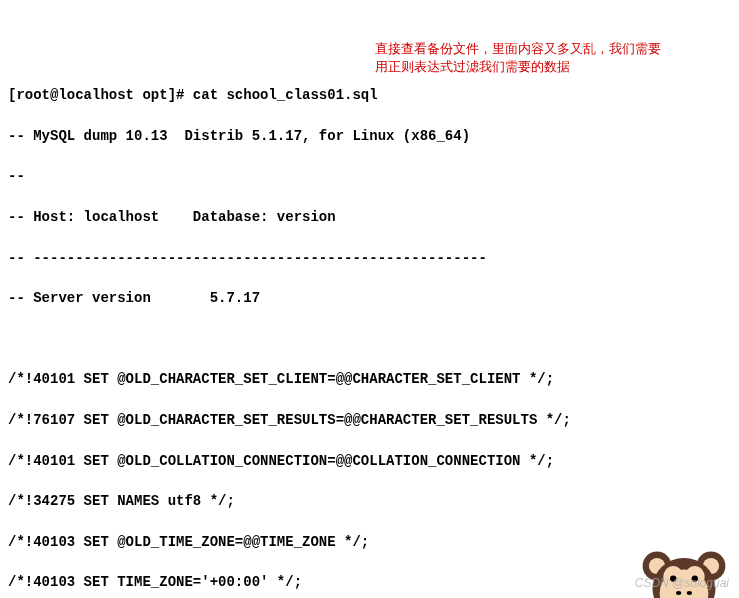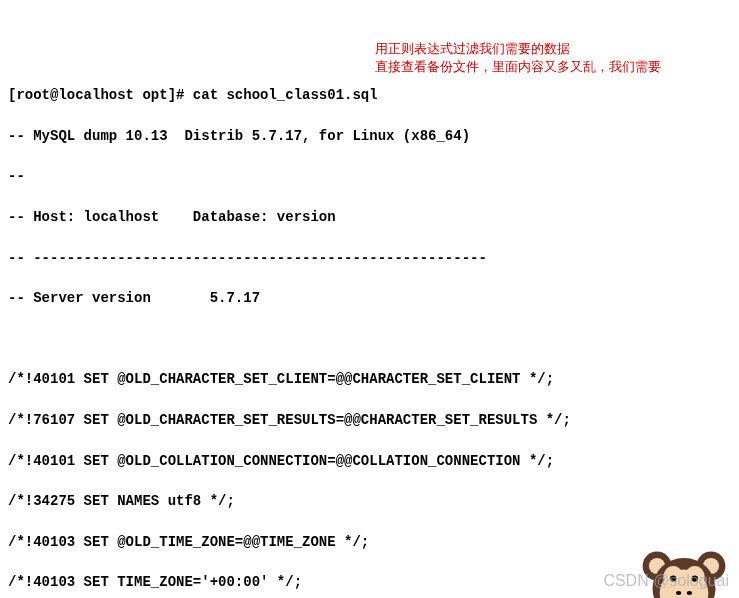--- a/index.html
+++ b/index.html
@@ -35,23 +35,24 @@
       top: 40px;
       left: 375px;
       white-space: normal;
       width: 360px;
     }
     .watermark {
       position: absolute;
       bottom: 6px;
       right: 10px;
       font-family: sans-serif;
-      font-size: 16px;
+      font-size: 12px;
       color: #aaa;
       opacity: 0.7;
+      font-style: italic;
     }
     .monkey {
       position: absolute;
       bottom: 10px;
       right: 10px;
       width: 90px;
       height: 90px;
     }
     .monkey svg {
       width: 100%;
@@ -60,21 +61,21 @@
     .blank-line {
       height: 1.45em;
     }
   </style>
 </head>
 <body>
 
 
 
 <div class="terminal-line">[root@localhost opt]# cat school_class01.sql</div>
-<div class="terminal-line">-- MySQL dump 10.13  Distrib 5.7.17, for Linux (x86_64)</div>
+<div class="terminal-line">-- MySQL dump 10.13  Distrib 5.1.17, for Linux (x86_64)</div>
 <div class="terminal-line">--</div>
 <div class="terminal-line">-- Host: localhost    Database: version</div>
 <div class="terminal-line">-- ------------------------------------------------------</div>
 <div class="terminal-line">-- Server version       5.7.17</div>
 <div class="blank-line"></div>
 <div class="terminal-line">/*!40101 SET @OLD_CHARACTER_SET_CLIENT=@@CHARACTER_SET_CLIENT */;</div>
 <div class="terminal-line">/*!76107 SET @OLD_CHARACTER_SET_RESULTS=@@CHARACTER_SET_RESULTS */;</div>
 <div class="terminal-line">/*!40101 SET @OLD_COLLATION_CONNECTION=@@COLLATION_CONNECTION */;</div>
 <div class="terminal-line">/*!34275 SET NAMES utf8 */;</div>
 <div class="terminal-line">/*!40103 SET @OLD_TIME_ZONE=@@TIME_ZONE */;</div>
@@ -87,22 +88,22 @@
 
 
 
 
 
 
 
 
 
 <div class="annotation">
+  <div>直接查看备份文件，里面内容又多又乱，我们需要</div>
   <div>用正则表达式过滤我们需要的数据</div>
-  <div>直接查看备份文件，里面内容又多又乱，我们需要</div>
 </div>
 
 <div class="monkey">
   <svg viewBox="0 0 100 100">
     <ellipse cx="20" cy="30" rx="16" ry="16" fill="#5b3a29"></ellipse>
     <ellipse cx="80" cy="30" rx="16" ry="16" fill="#5b3a29"></ellipse>
     <ellipse cx="20" cy="30" rx="9" ry="9" fill="#f5d6b3"></ellipse>
     <ellipse cx="80" cy="30" rx="9" ry="9" fill="#f5d6b3"></ellipse>
     <ellipse cx="50" cy="55" rx="35" ry="34" fill="#5b3a29"></ellipse>
     <ellipse cx="50" cy="60" rx="27" ry="26" fill="#f5d6b3"></ellipse>

